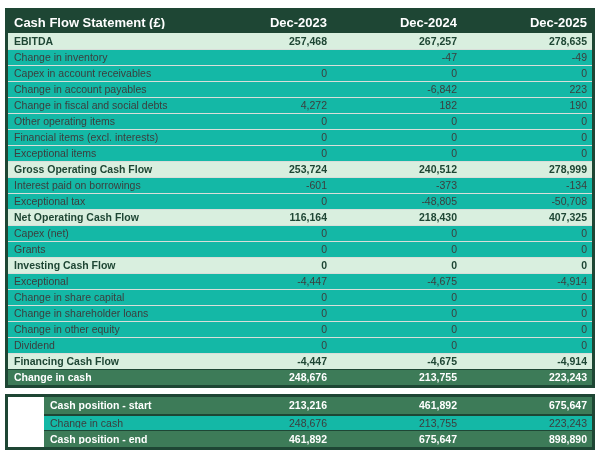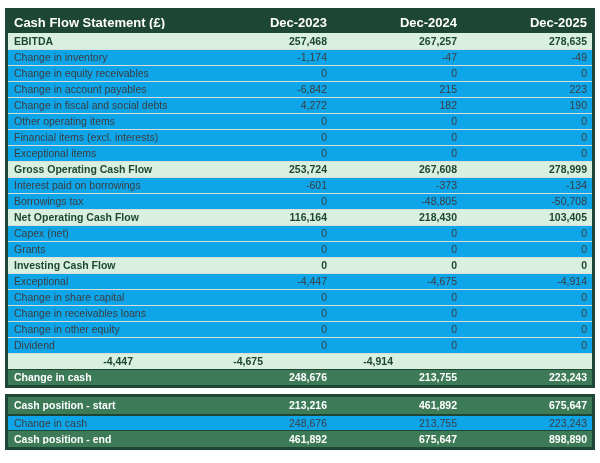--- a/index.html
+++ b/index.html
@@ -13,39 +13,39 @@
     -webkit-font-smoothing: antialiased;
   }
   .tbl {
     position: absolute;
     left: 5px;
     width: 590px;
     border: 3px solid var(--header-bg, #1e4634);
     background: #ffffff;
   }
   .tbl-main { top: 8px; }
-  .tbl-cashpos { top: 394px; }
+  .tbl-cashpos { top: 394px; padding-left: 36px; }
 
   .trow {
     display: flex;
     align-items: center;
     height: 16px;
     font-size: 10.5px;
     line-height: 1;
     white-space: nowrap;
   }
   .trow.header {
     height: 22px;
     background: var(--header-bg, #1e4634);
     color: var(--header-text, #ffffff);
     font-weight: bold;
     font-size: 13px;
   }
   .trow.normal {
-    background: #0ea5e9;
+    background: #14b8a6;
     color: var(--body-text, #3d3d3d);
   }
   .trow.normal + .trow.normal,
   .trow.section + .trow.normal,
   .trow.normal + .trow.section {
     border-top: 1px solid var(--row-divider, #d9ded9);
   }
   .trow.section {
     background: var(--section-bg, #d9efdf);
     color: var(--section-text, #1e4634);
@@ -87,34 +87,32 @@
   </div>
   <div id="main-body">
       <div class="trow section">
         <div class="lbl">EBITDA</div>
         <div class="num">257,468</div>
         <div class="num">267,257</div>
         <div class="num">278,635</div>
       </div>
       <div class="trow normal">
         <div class="lbl">Change in inventory</div>
-        <div class="num">-1,174</div>
         <div class="num">-47</div>
         <div class="num">-49</div>
       </div>
       <div class="trow normal">
-        <div class="lbl">Change in equity receivables</div>
+        <div class="lbl">Capex in account receivables</div>
         <div class="num">0</div>
         <div class="num">0</div>
         <div class="num">0</div>
       </div>
       <div class="trow normal">
         <div class="lbl">Change in account payables</div>
         <div class="num">-6,842</div>
-        <div class="num">215</div>
         <div class="num">223</div>
       </div>
       <div class="trow normal">
         <div class="lbl">Change in fiscal and social debts</div>
         <div class="num">4,272</div>
         <div class="num">182</div>
         <div class="num">190</div>
       </div>
       <div class="trow normal">
         <div class="lbl">Other operating items</div>
@@ -130,40 +128,40 @@
       </div>
       <div class="trow normal">
         <div class="lbl">Exceptional items</div>
         <div class="num">0</div>
         <div class="num">0</div>
         <div class="num">0</div>
       </div>
       <div class="trow section">
         <div class="lbl">Gross Operating Cash Flow</div>
         <div class="num">253,724</div>
-        <div class="num">267,608</div>
+        <div class="num">240,512</div>
         <div class="num">278,999</div>
       </div>
       <div class="trow normal">
         <div class="lbl">Interest paid on borrowings</div>
         <div class="num">-601</div>
         <div class="num">-373</div>
         <div class="num">-134</div>
       </div>
       <div class="trow normal">
-        <div class="lbl">Borrowings tax</div>
+        <div class="lbl">Exceptional tax</div>
         <div class="num">0</div>
         <div class="num">-48,805</div>
         <div class="num">-50,708</div>
       </div>
       <div class="trow section">
         <div class="lbl">Net Operating Cash Flow</div>
         <div class="num">116,164</div>
         <div class="num">218,430</div>
-        <div class="num">103,405</div>
+        <div class="num">407,325</div>
       </div>
       <div class="trow normal">
         <div class="lbl">Capex (net)</div>
         <div class="num">0</div>
         <div class="num">0</div>
         <div class="num">0</div>
       </div>
       <div class="trow normal">
         <div class="lbl">Grants</div>
         <div class="num">0</div>
@@ -182,38 +180,39 @@
         <div class="num">-4,675</div>
         <div class="num">-4,914</div>
       </div>
       <div class="trow normal">
         <div class="lbl">Change in share capital</div>
         <div class="num">0</div>
         <div class="num">0</div>
         <div class="num">0</div>
       </div>
       <div class="trow normal">
-        <div class="lbl">Change in receivables loans</div>
+        <div class="lbl">Change in shareholder loans</div>
         <div class="num">0</div>
         <div class="num">0</div>
         <div class="num">0</div>
       </div>
       <div class="trow normal">
         <div class="lbl">Change in other equity</div>
         <div class="num">0</div>
         <div class="num">0</div>
         <div class="num">0</div>
       </div>
       <div class="trow normal">
         <div class="lbl">Dividend</div>
         <div class="num">0</div>
         <div class="num">0</div>
         <div class="num">0</div>
       </div>
       <div class="trow section">
+        <div class="lbl">Financing Cash Flow</div>
         <div class="num">-4,447</div>
         <div class="num">-4,675</div>
         <div class="num">-4,914</div>
       </div>
       <div class="trow summary">
         <div class="lbl">Change in cash</div>
         <div class="num">248,676</div>
         <div class="num">213,755</div>
         <div class="num">223,243</div>
       </div>

